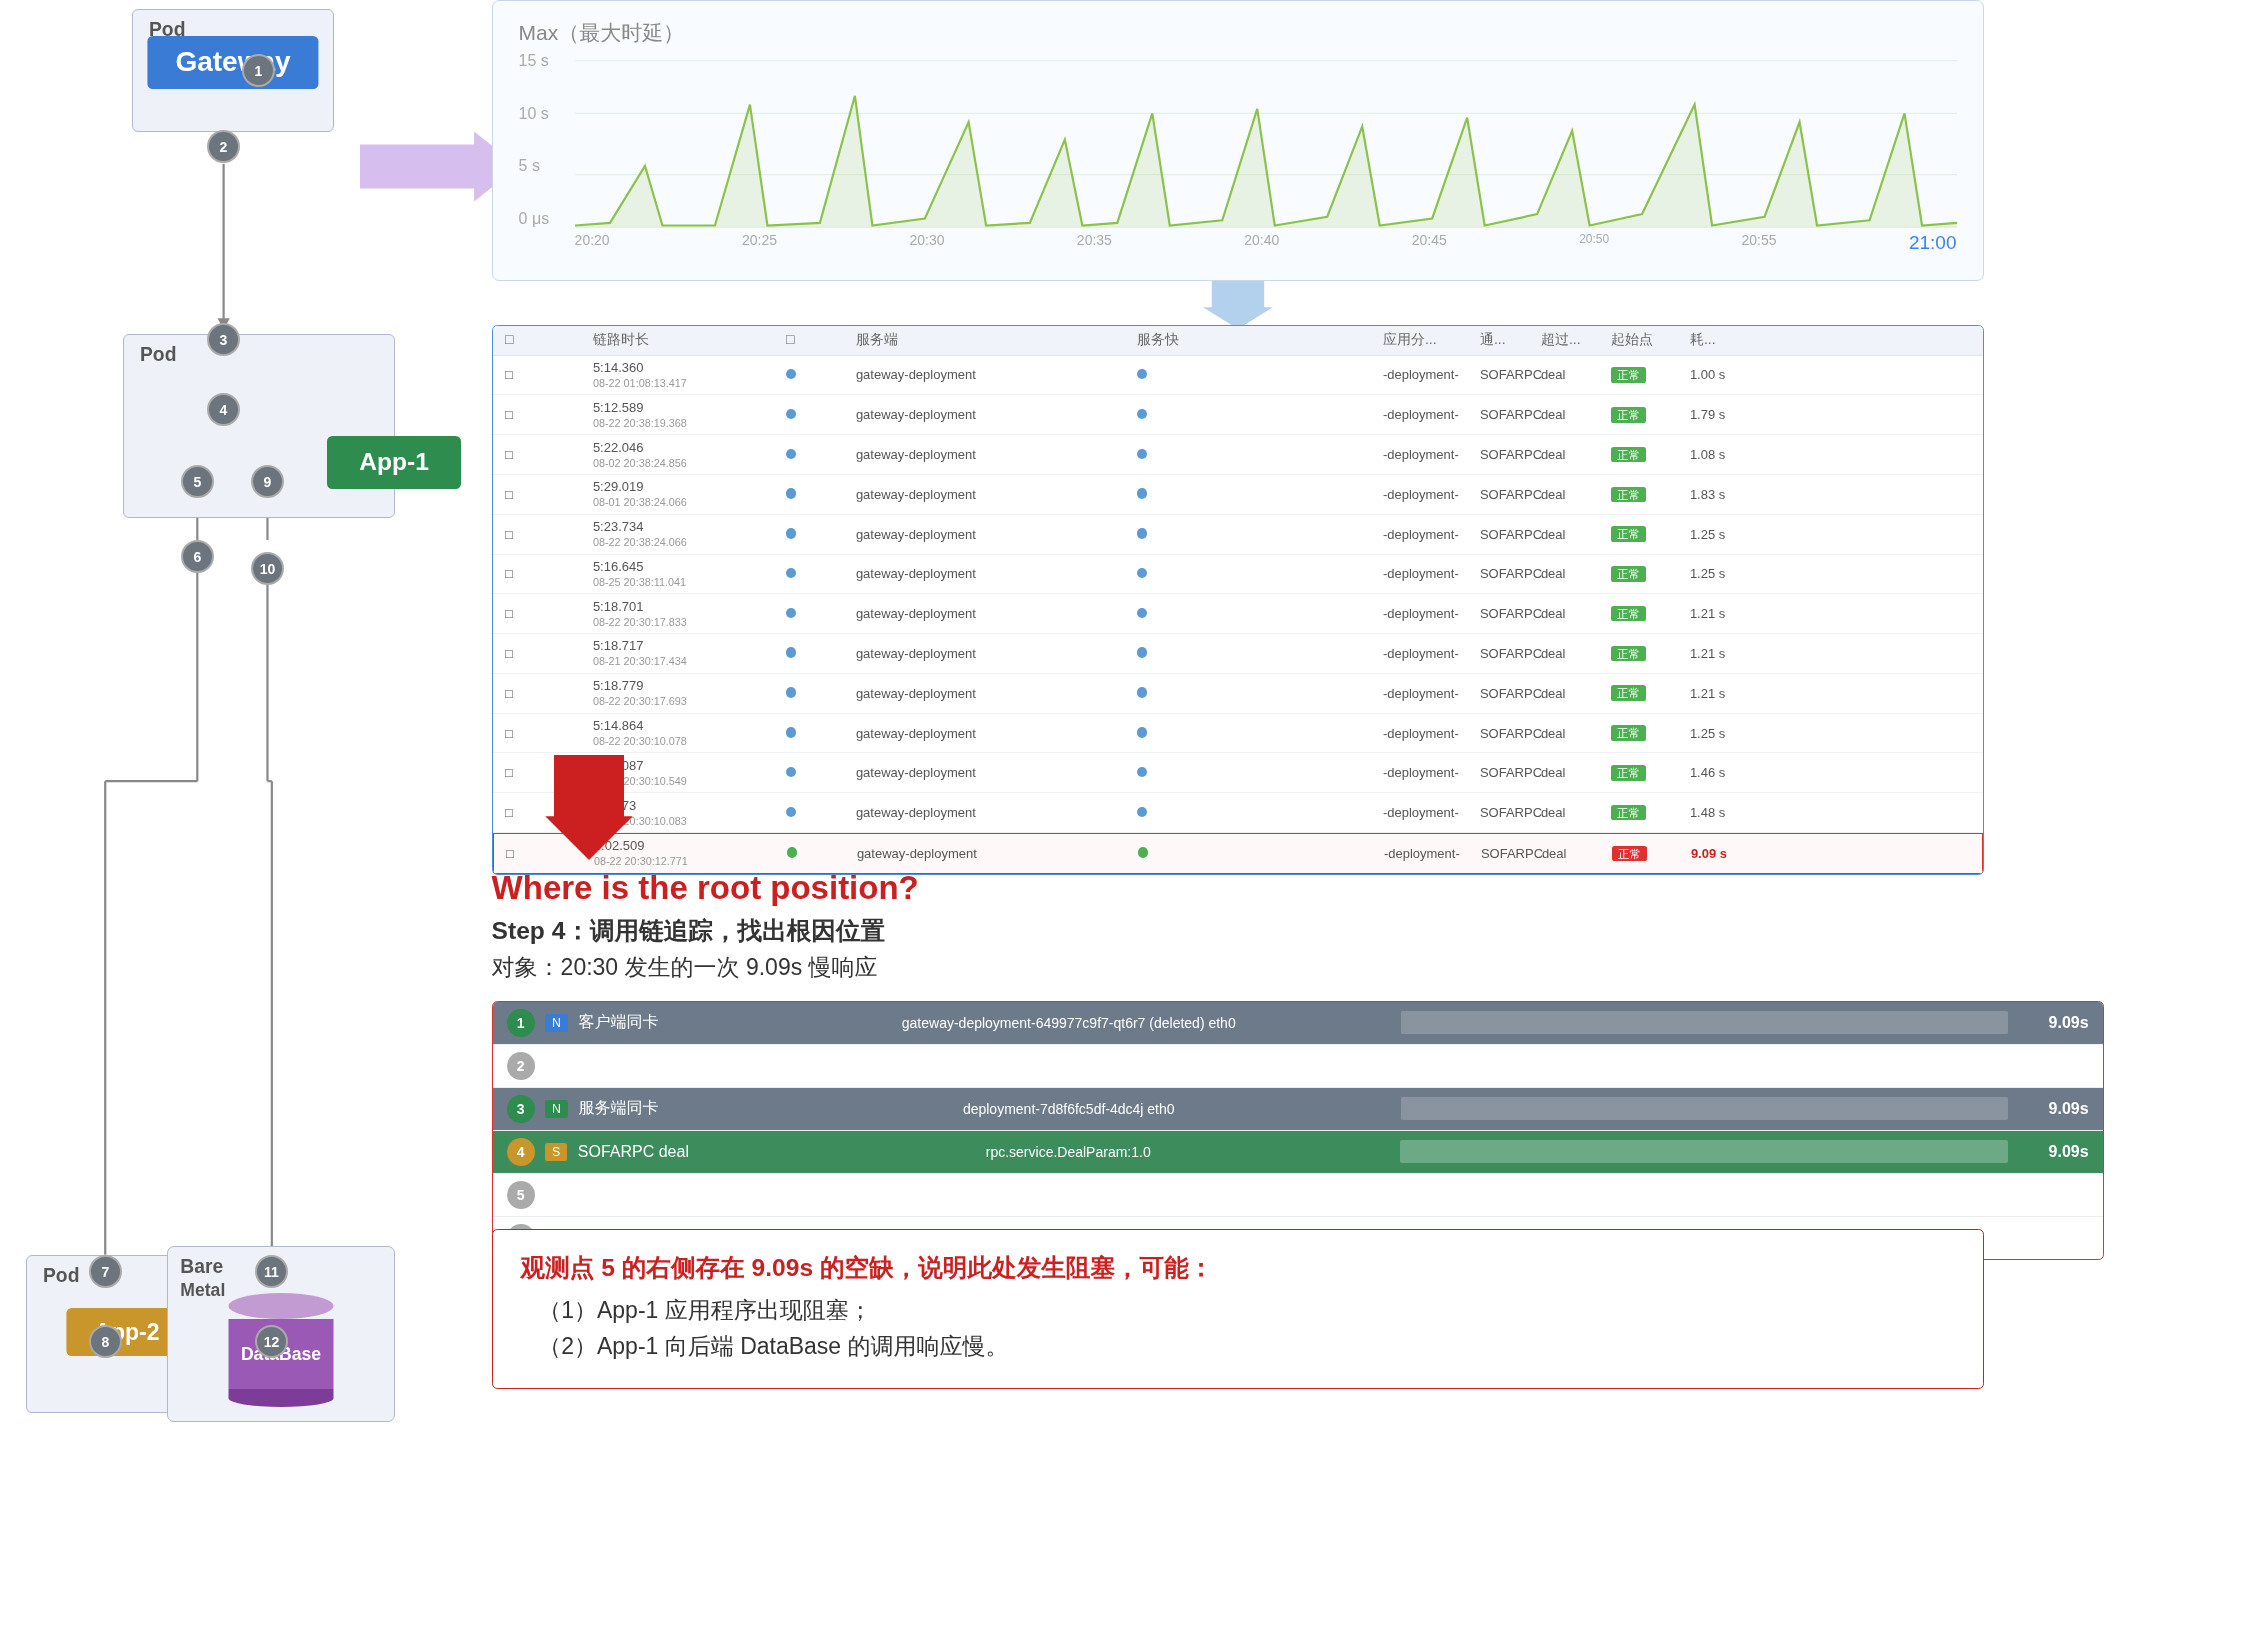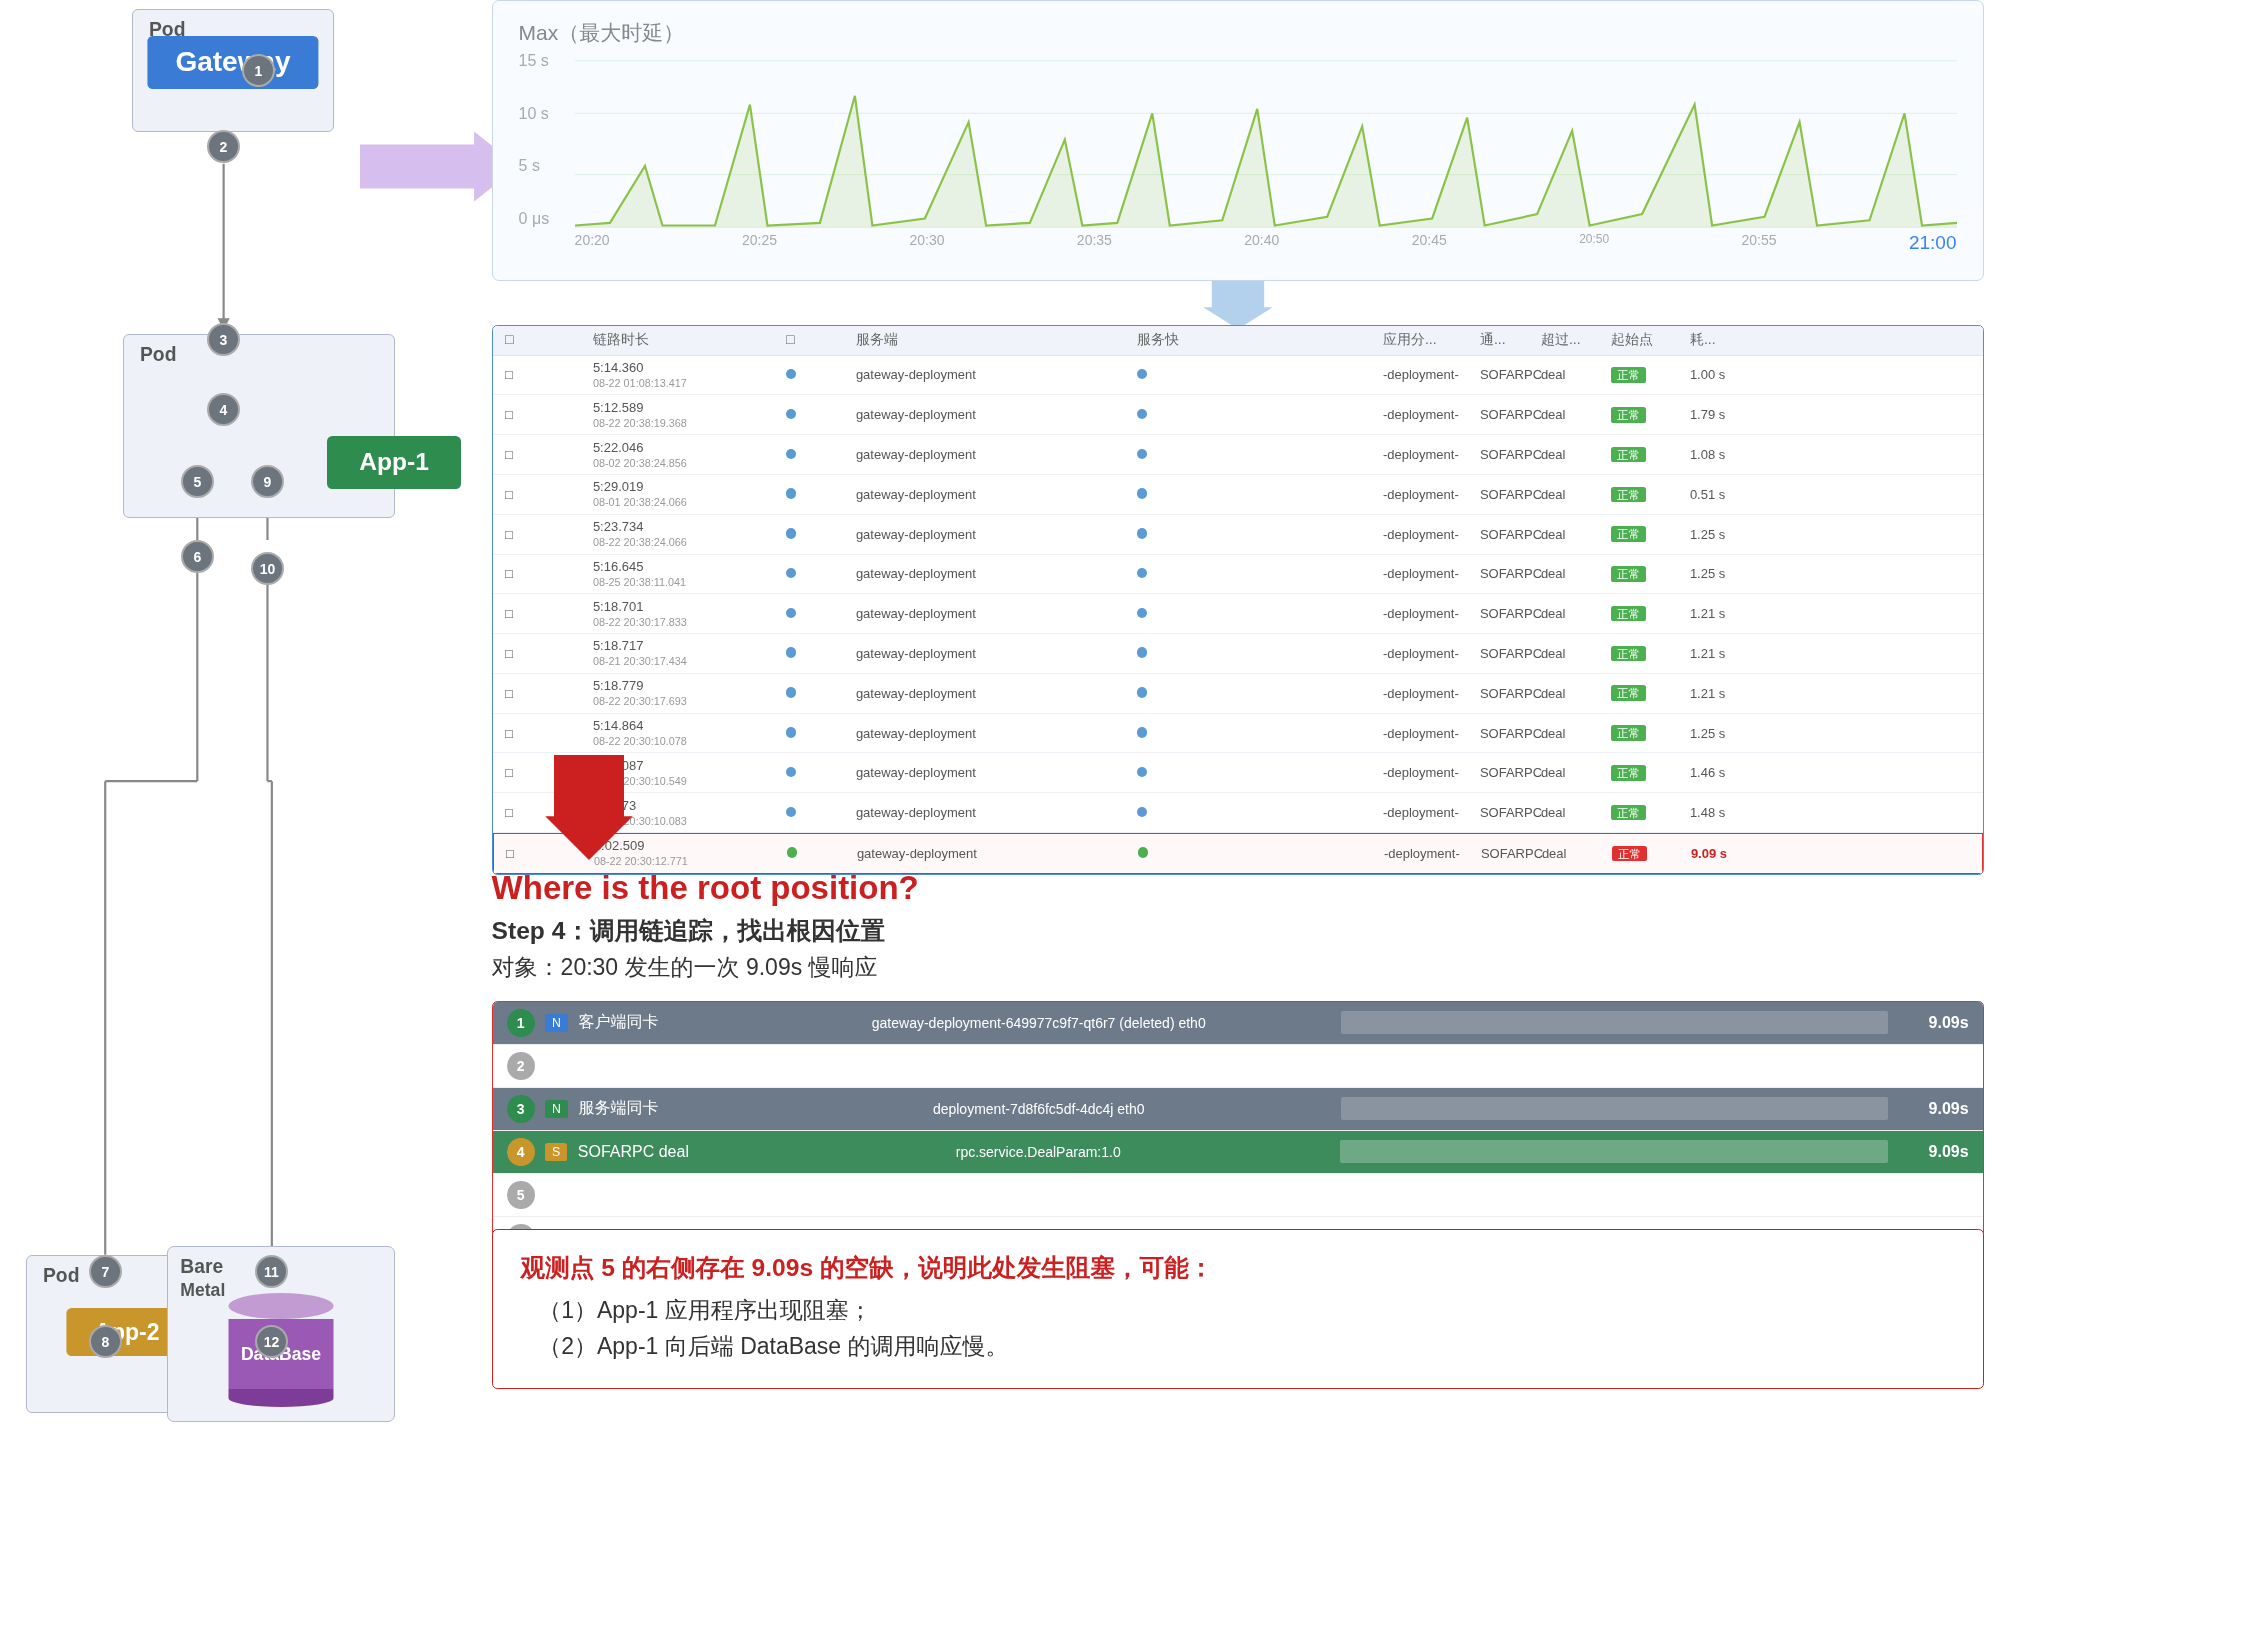--- a/index.html
+++ b/index.html
@@ -273,21 +273,21 @@
     }
     .status-badge-red {
       background: #e03030;
     }
 
     
     .root-cause-section {
       position: absolute;
       top: 869px;
       left: 17.6px;
-      width: 1492px;
+      width: 1612px;
     }
     .root-cause-title {
       font-size: 33px;
       font-weight: bold;
       color: #cc2020;
       margin-bottom: 7px;
     }
     .root-cause-step {
       font-size: 24.6px;
       font-weight: bold;
@@ -603,21 +603,21 @@
     <div class="trace-row">
       <span>□</span>
         <span>5:29.019<br><small style="color:#999;">08-01 20:38:24.066</small></span>
         <span><span class="trace-dot"></span></span>
         <span>gateway-deployment</span>
         <span><span class="trace-dot"></span></span>
         <span>-deployment-</span>
         <span>SOFARPC</span>
         <span>deal</span>
         <span><span class="status-badge">正常</span></span>
-        <span>0.51 s</span>
+        <span>1.83 s</span>
     </div>
     <div class="trace-row">
       <span>□</span>
         <span>5:23.734<br><small style="color:#999;">08-22 20:38:24.066</small></span>
         <span><span class="trace-dot"></span></span>
         <span>gateway-deployment</span>
         <span><span class="trace-dot"></span></span>
         <span>-deployment-</span>
         <span>SOFARPC</span>
         <span>deal</span>

